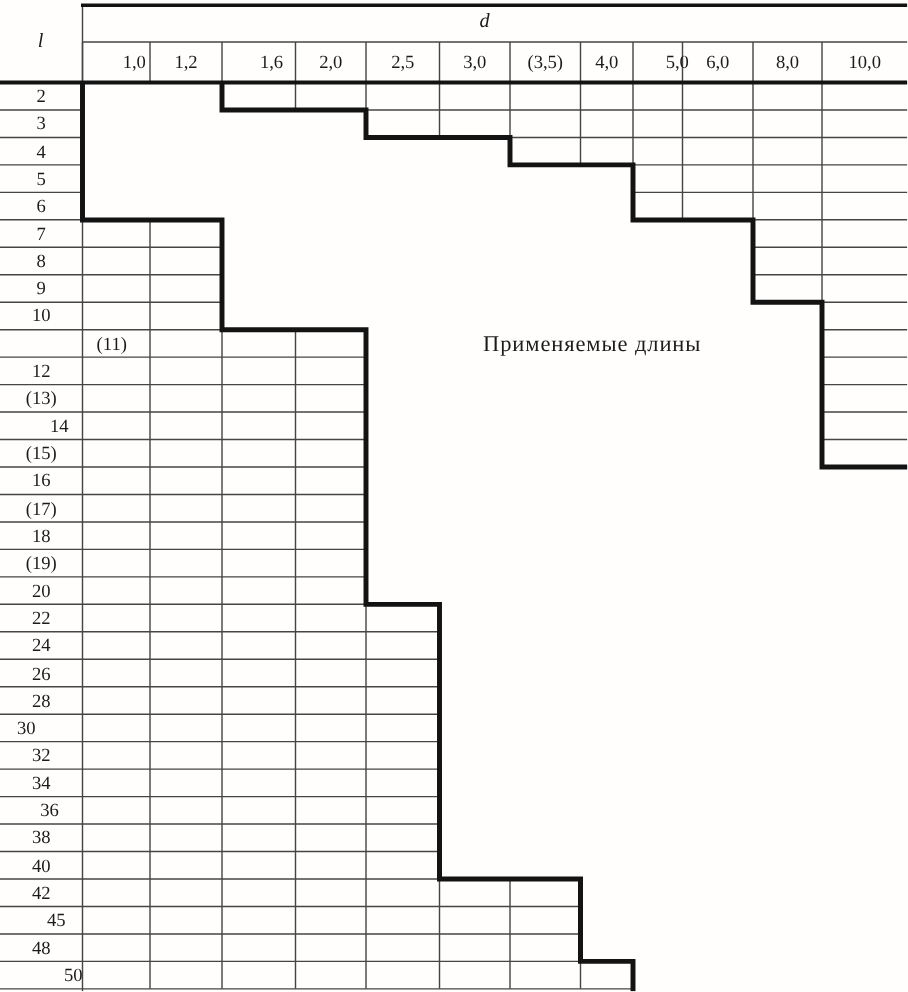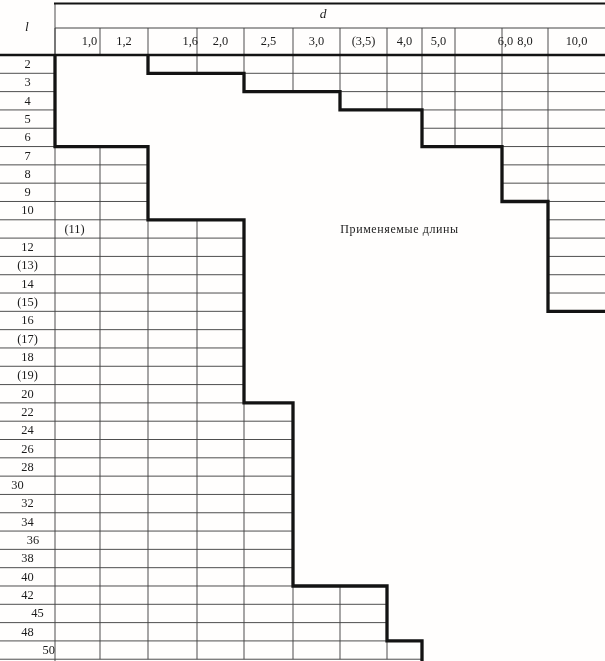--- a/index.html
+++ b/index.html
@@ -4,22 +4,22 @@
 <style>
   html,body{margin:0;padding:0;background:#ffffff;}
   .page{
     position:relative;width:605px;height:661px;background:#fffefd;overflow:hidden;
     font-family:"Liberation Serif","DejaVu Serif",serif;color:#1b1b1b;
   }
   .page svg{position:absolute;left:0;top:0;}
   .lbl{position:absolute;text-align:center;font-size:12.4px;line-height:1;white-space:nowrap;}
   .axis{font-style:italic;font-size:13.5px;}
   .region-label{
-    position:absolute;left:322px;top:222px;width:155px;text-align:center;
-    font-size:12px;letter-spacing:.6px;
+    position:absolute;left:322px;top:222px;width:155px;
+    font-size:15px;letter-spacing:.6px;
   }
   .d-label{position:absolute;left:303px;top:6px;width:40px;text-align:center;}
   .l-label{position:absolute;left:4px;top:19px;width:46px;text-align:center;}
 </style>
 </head>
 <body>
 
 <div class="page">
   <svg id="grid-svg" width="605" height="661" viewBox="0 0 605 661">
       <line x1="0" y1="73.31" x2="55" y2="73.31" stroke="#454545" stroke-width="0.95"></line>
@@ -103,43 +103,43 @@
       <line x1="0" y1="55" x2="605" y2="55" stroke="#131313" stroke-width="2.6"></line>
       <path d="M148,55 V73.3 H244 V91.6 H340 V109.9 H422 V146.6 H502 V201.5 H548 V311.3 H605" fill="none" stroke="#131313" stroke-width="3.3"></path>
       <path d="M55,55 V146.6 H148 V219.8 H244 V402.9 H293 V586.0 H387 V640.9 H422 V661" fill="none" stroke="#131313" stroke-width="3.3"></path>
     </svg>
   <div id="labels">
     <div class="d-label axis">d</div>
     <div class="l-label axis">l</div>
     <div class="region-label">Применяемые длины</div>
   <div class="lbl" style="left: 55px; top: 28px; width: 45px; line-height: 27px; padding-left: 12px;">1,0</div>
       <div class="lbl" style="left: 100px; top: 28px; width: 48px; line-height: 27px;">1,2</div>
-      <div class="lbl" style="left: 132px; top: 28px; width: 66px; line-height: 27px; text-align: right;">1,6</div>
+      <div class="lbl" style="left: 148px; top: 28px; width: 66px; line-height: 27px;">1,6</div>
       <div class="lbl" style="left: 197px; top: 28px; width: 47px; line-height: 27px;">2,0</div>
       <div class="lbl" style="left: 244px; top: 28px; width: 49px; line-height: 27px;">2,5</div>
       <div class="lbl" style="left: 293px; top: 28px; width: 47px; line-height: 27px;">3,0</div>
       <div class="lbl" style="left: 340px; top: 28px; width: 47px; line-height: 27px;">(3,5)</div>
       <div class="lbl" style="left: 387px; top: 28px; width: 35px; line-height: 27px;">4,0</div>
-      <div class="lbl" style="left: 422px; top: 28px; width: 33px; line-height: 27px;">5,0</div>
-      <div class="lbl" style="left: 482px; top: 28px; width: 47px; line-height: 27px;">6,0</div>
+      <div class="lbl" style="left: 422px; top: 28px; width: 33px; line-height: 27px; padding-left: 13px;">5,0</div>
+      <div class="lbl" style="left: 455px; top: 28px; width: 47px; line-height: 27px;">6,0</div>
       <div class="lbl" style="left: 502px; top: 28px; width: 46px; line-height: 27px;">8,0</div>
       <div class="lbl" style="left: 548px; top: 28px; width: 57px; line-height: 27px;">10,0</div>
       <div class="lbl" style="left: 0px; top: 55px; width: 55px; line-height: 18.31px;">2</div>
       <div class="lbl" style="left: 0px; top: 73.31px; width: 55px; line-height: 18.31px;">3</div>
       <div class="lbl" style="left: 0px; top: 91.62px; width: 55px; line-height: 18.31px;">4</div>
       <div class="lbl" style="left: 0px; top: 109.93px; width: 55px; line-height: 18.31px;">5</div>
       <div class="lbl" style="left: 0px; top: 128.24px; width: 55px; line-height: 18.31px;">6</div>
       <div class="lbl" style="left: 0px; top: 146.55px; width: 55px; line-height: 18.31px;">7</div>
       <div class="lbl" style="left: 0px; top: 164.86px; width: 55px; line-height: 18.31px;">8</div>
       <div class="lbl" style="left: 0px; top: 183.17px; width: 55px; line-height: 18.31px;">9</div>
       <div class="lbl" style="left: 0px; top: 201.48px; width: 55px; line-height: 18.31px;">10</div>
       <div class="lbl" style="left: 0px; top: 219.79px; width: 55px; line-height: 18.31px; margin-left: 47px;">(11)</div>
       <div class="lbl" style="left: 0px; top: 238.1px; width: 55px; line-height: 18.31px;">12</div>
       <div class="lbl" style="left: 0px; top: 256.41px; width: 55px; line-height: 18.31px;">(13)</div>
-      <div class="lbl" style="left: 0px; top: 274.72px; width: 55px; line-height: 18.31px;">14</div>
+      <div class="lbl" style="left: 12px; top: 274.72px; width: 55px; line-height: 18.31px;">14</div>
       <div class="lbl" style="left: 0px; top: 293.03px; width: 55px; line-height: 18.31px;">(15)</div>
       <div class="lbl" style="left: 0px; top: 311.34px; width: 55px; line-height: 18.31px;">16</div>
       <div class="lbl" style="left: 0px; top: 329.65px; width: 55px; line-height: 18.31px;">(17)</div>
       <div class="lbl" style="left: 0px; top: 347.96px; width: 55px; line-height: 18.31px;">18</div>
       <div class="lbl" style="left: 0px; top: 366.27px; width: 55px; line-height: 18.31px;">(19)</div>
       <div class="lbl" style="left: 0px; top: 384.58px; width: 55px; line-height: 18.31px;">20</div>
       <div class="lbl" style="left: 0px; top: 402.89px; width: 55px; line-height: 18.31px;">22</div>
       <div class="lbl" style="left: 0px; top: 421.2px; width: 55px; line-height: 18.31px;">24</div>
       <div class="lbl" style="left: 0px; top: 439.51px; width: 55px; line-height: 18.31px;">26</div>
       <div class="lbl" style="left: 0px; top: 457.82px; width: 55px; line-height: 18.31px;">28</div>

